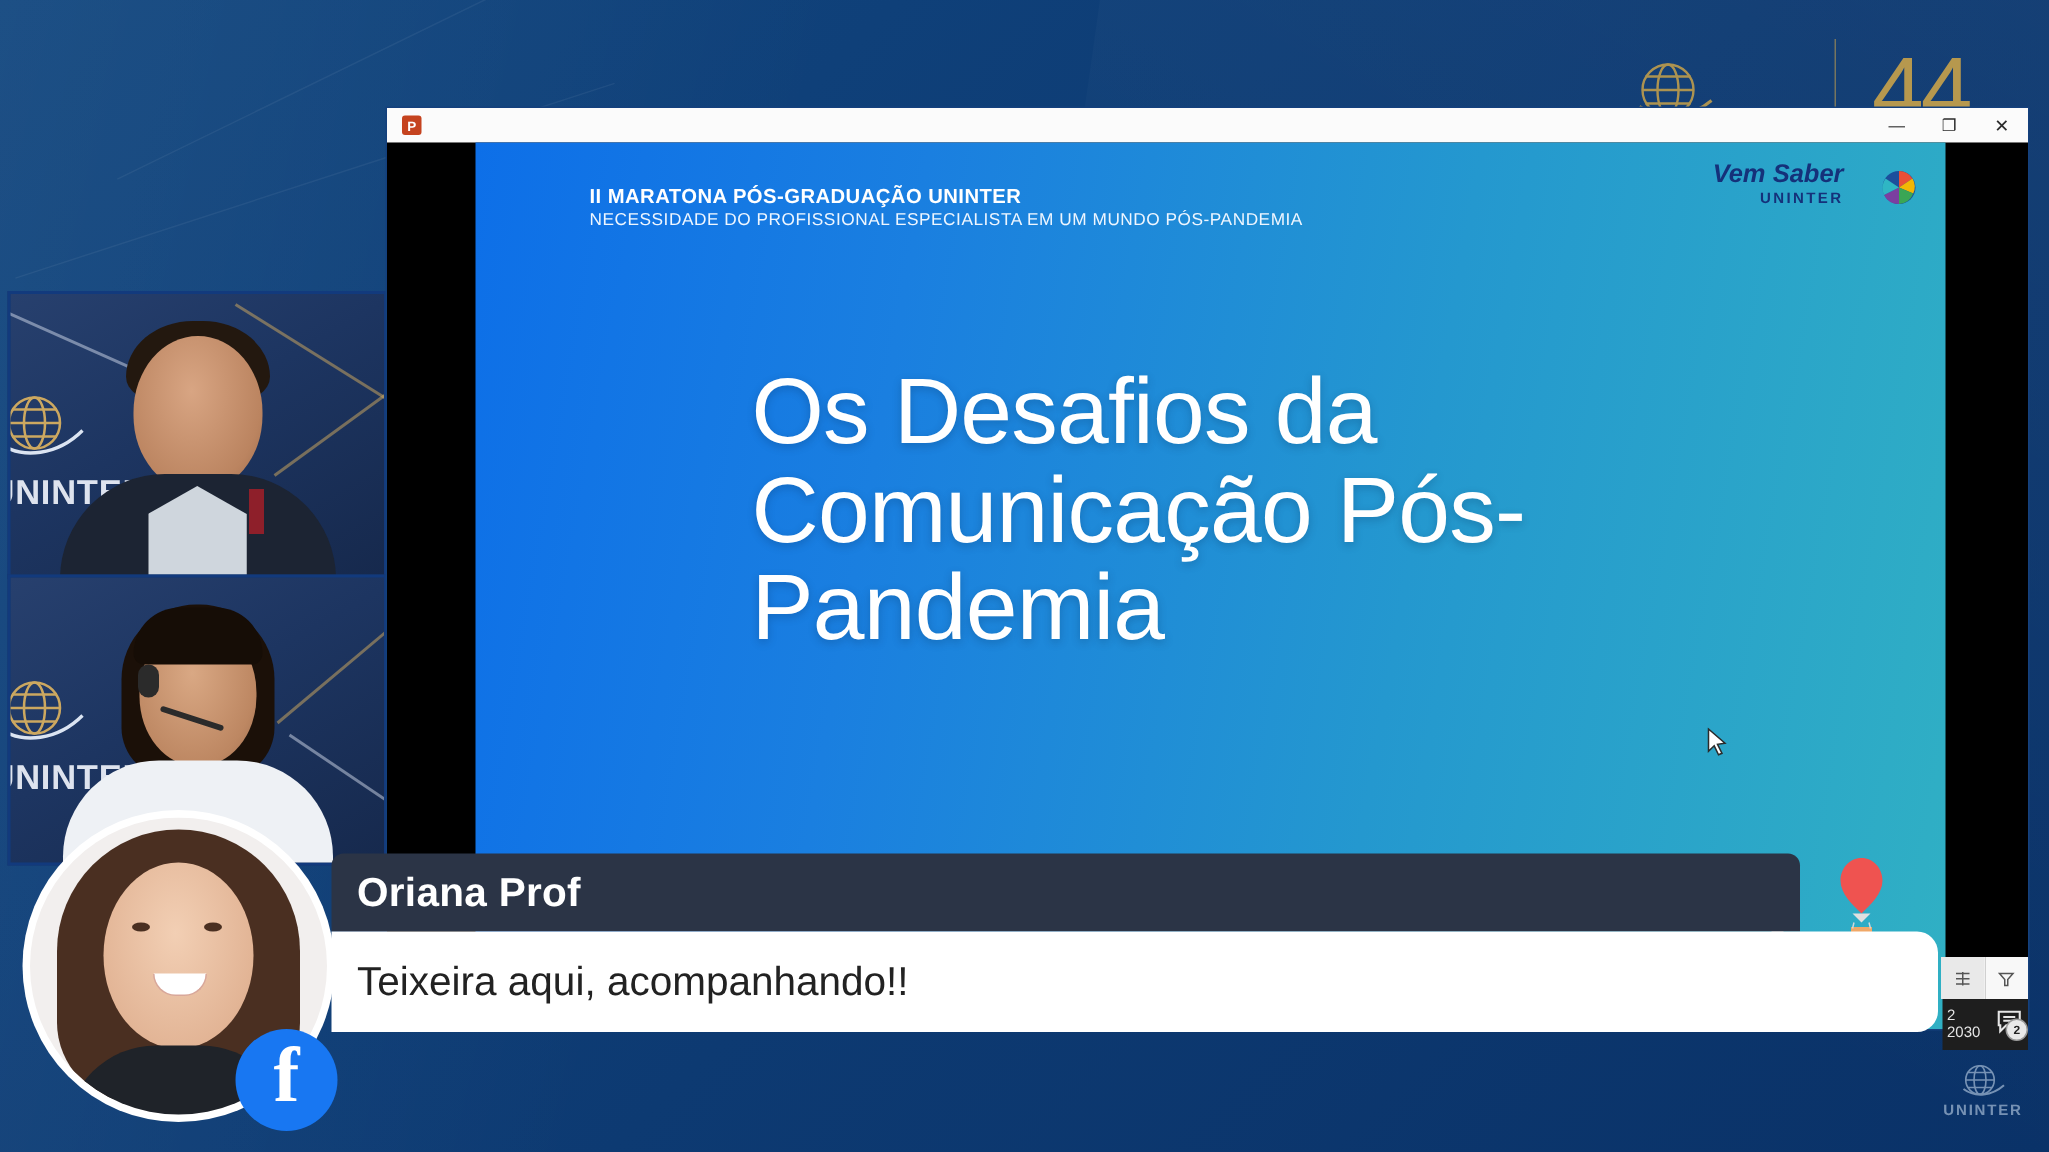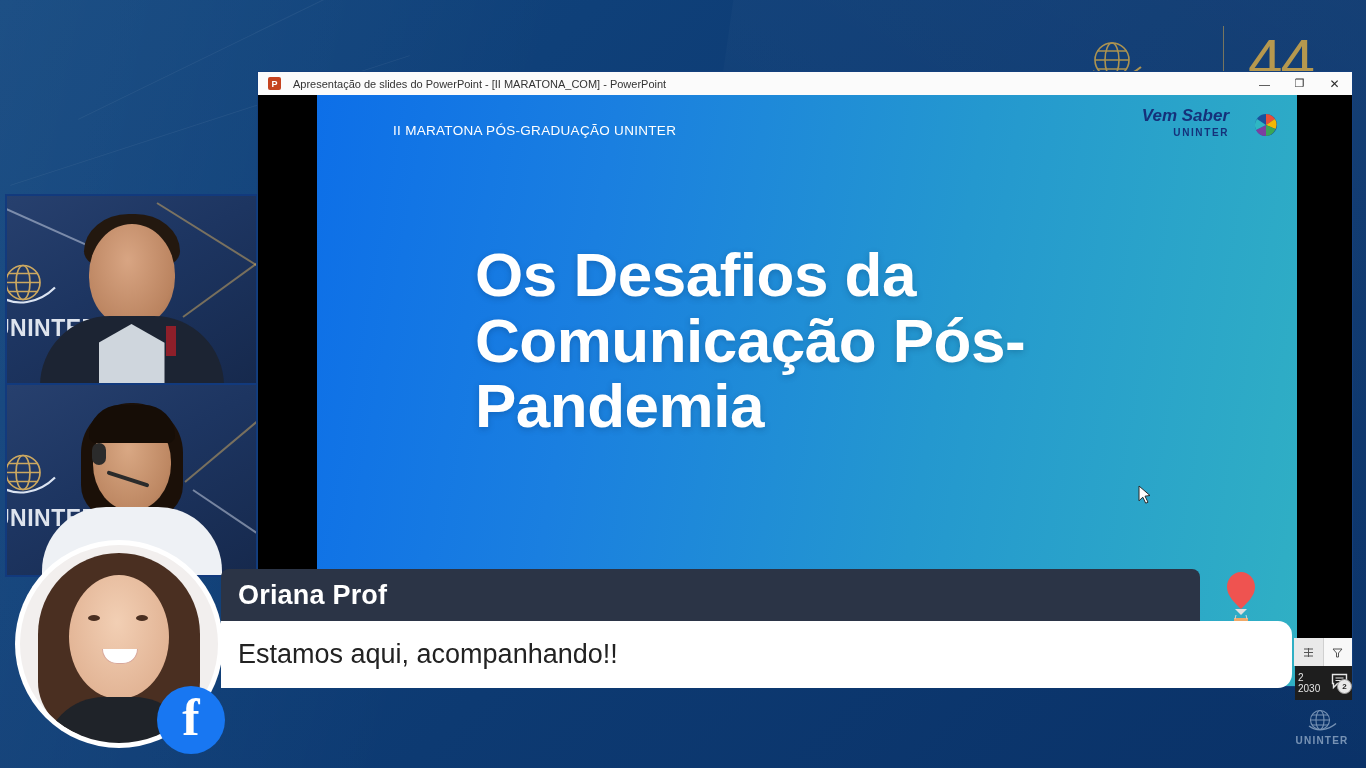--- a/index.html
+++ b/index.html
@@ -82,29 +82,29 @@
   #win-controls div{width:35px;display:flex;align-items:center;justify-content:center;
     font-size:11px;color:#2b2b2b;}
   #win-controls .close{font-size:12px;}
 
   
   #slide-area{position:absolute;left:0;top:23px;right:0;bottom:0;background:#000;}
   #slide{position:absolute;left:59px;top:0;width:980px;height:591px;
     background:linear-gradient(100deg,#0d6fe8 0%,#1a7fe0 28%,#2498cf 62%,#30b0c4 100%);
     overflow:hidden;}
   .slide-hdr{position:absolute;left:76px;top:28px;color:#fff;}
-  .slide-hdr .l1{font-size:13.5px;font-weight:400;letter-spacing:.3px;}
+  .slide-hdr .l1{font-size:13.5px;font-weight:700;letter-spacing:.3px;}
   .slide-hdr .l2{font-size:11.5px;letter-spacing:.35px;margin-top:3px;color:#eef6ff;}
   .vem-saber{position:absolute;right:18px;top:12px;display:flex;align-items:flex-end;gap:24px;}
   .vem-saber .vs-txt{text-align:right;}
   .vem-saber .vs1{font-size:17px;font-style:italic;font-weight:700;color:#15317a;
     font-family:"Liberation Sans",sans-serif;line-height:1;}
   .vem-saber .vs2{font-size:10px;font-weight:700;color:#15317a;letter-spacing:1.6px;margin-top:3px;}
-  #slide-title{position:absolute;left:158px;top:147px;width:640px;color:#fff;
-    font-size:62px;font-weight:700;line-height:1.06;letter-spacing:-.5px;
+  #slide-title{position:absolute;left:184px;top:147px;width:640px;color:#fff;
+    font-size:62px;font-weight:400;line-height:1.06;letter-spacing:-.5px;
     text-shadow:0 2px 6px rgba(0,40,80,.25);}
   #presenters{position:absolute;left:170px;top:469px;color:#eaf4ff;font-size:18px;line-height:1.45;}
   
   .illus{position:absolute;right:10px;bottom:0;width:260px;height:120px;}
 
   
   #tray{position:absolute;left:1294px;top:638px;width:58px;height:28px;
     background:#e9e9e9;display:flex;align-items:center;}
   #tray .tic{width:29px;height:28px;display:flex;align-items:center;justify-content:center;}
   #tray .tic.sel{background:#f8f8f8;box-shadow:inset 1px 0 0 #d0d0d0;}
@@ -220,33 +220,33 @@
   <div class="person hairfront"></div>
   <div class="person ear"></div>
   <div class="person mic"></div>
   <div class="person torso"></div>
 </div>
 
 <div id="ppt-window">
 
   <div id="ppt-titlebar">
     <div class="pp-icon">P</div>
-    <div id="ppt-title">Apresentação de slides do PowerPoint - [II MARATONA_COM] - PowerPoint</div>
     <div id="win-controls">
       <div>—</div>
       <div>❐</div>
       <div class="close">✕</div>
     </div>
   </div>
 
   <div id="slide-area">
     <div id="slide">
 
       <div class="slide-hdr">
         <div class="l1">II MARATONA PÓS-GRADUAÇÃO UNINTER</div>
+        <div class="l2">NECESSIDADE DO PROFISSIONAL ESPECIALISTA EM UM MUNDO PÓS-PANDEMIA</div>
       </div>
 
       <div class="vem-saber">
         <div class="vs-txt">
           <div class="vs1">Vem Saber</div>
           <div class="vs2">UNINTER</div>
         </div>
         <svg width="26" height="26" viewBox="0 0 26 26">
           <circle cx="13" cy="13" r="11" fill="#1b4f9c"></circle>
           <path d="M13 2a11 11 0 0 1 9 5l-9 6z" fill="#e94f37"></path>
@@ -325,21 +325,21 @@
     <path d="M1.5 1.5h14v9h-9l-4 4v-4h-1z" fill="none" stroke="#e6e6e6" stroke-width="1.4"></path>
     <path d="M4.5 5h8M4.5 7.5h6" stroke="#e6e6e6" stroke-width="1.2"></path>
   </svg>
   <div class="badge">2</div>
 </div>
 
 <div id="comment-name">
   <span>Oriana Prof</span>
 </div>
 <div id="comment-body">
-  <span>Estamos aqui, acompanhando!!</span>
+  <span>Teixeira aqui, acompanhando!!</span>
 </div>
 
 <div id="avatar">
   <div class="av-bg"></div>
   <div class="av-hair"></div>
   <div class="av-face"></div>
   <div class="av-eye" style="left:68px;"></div>
   <div class="av-eye" style="left:116px;"></div>
   <div class="av-smile"></div>
   <div class="av-body"></div>

